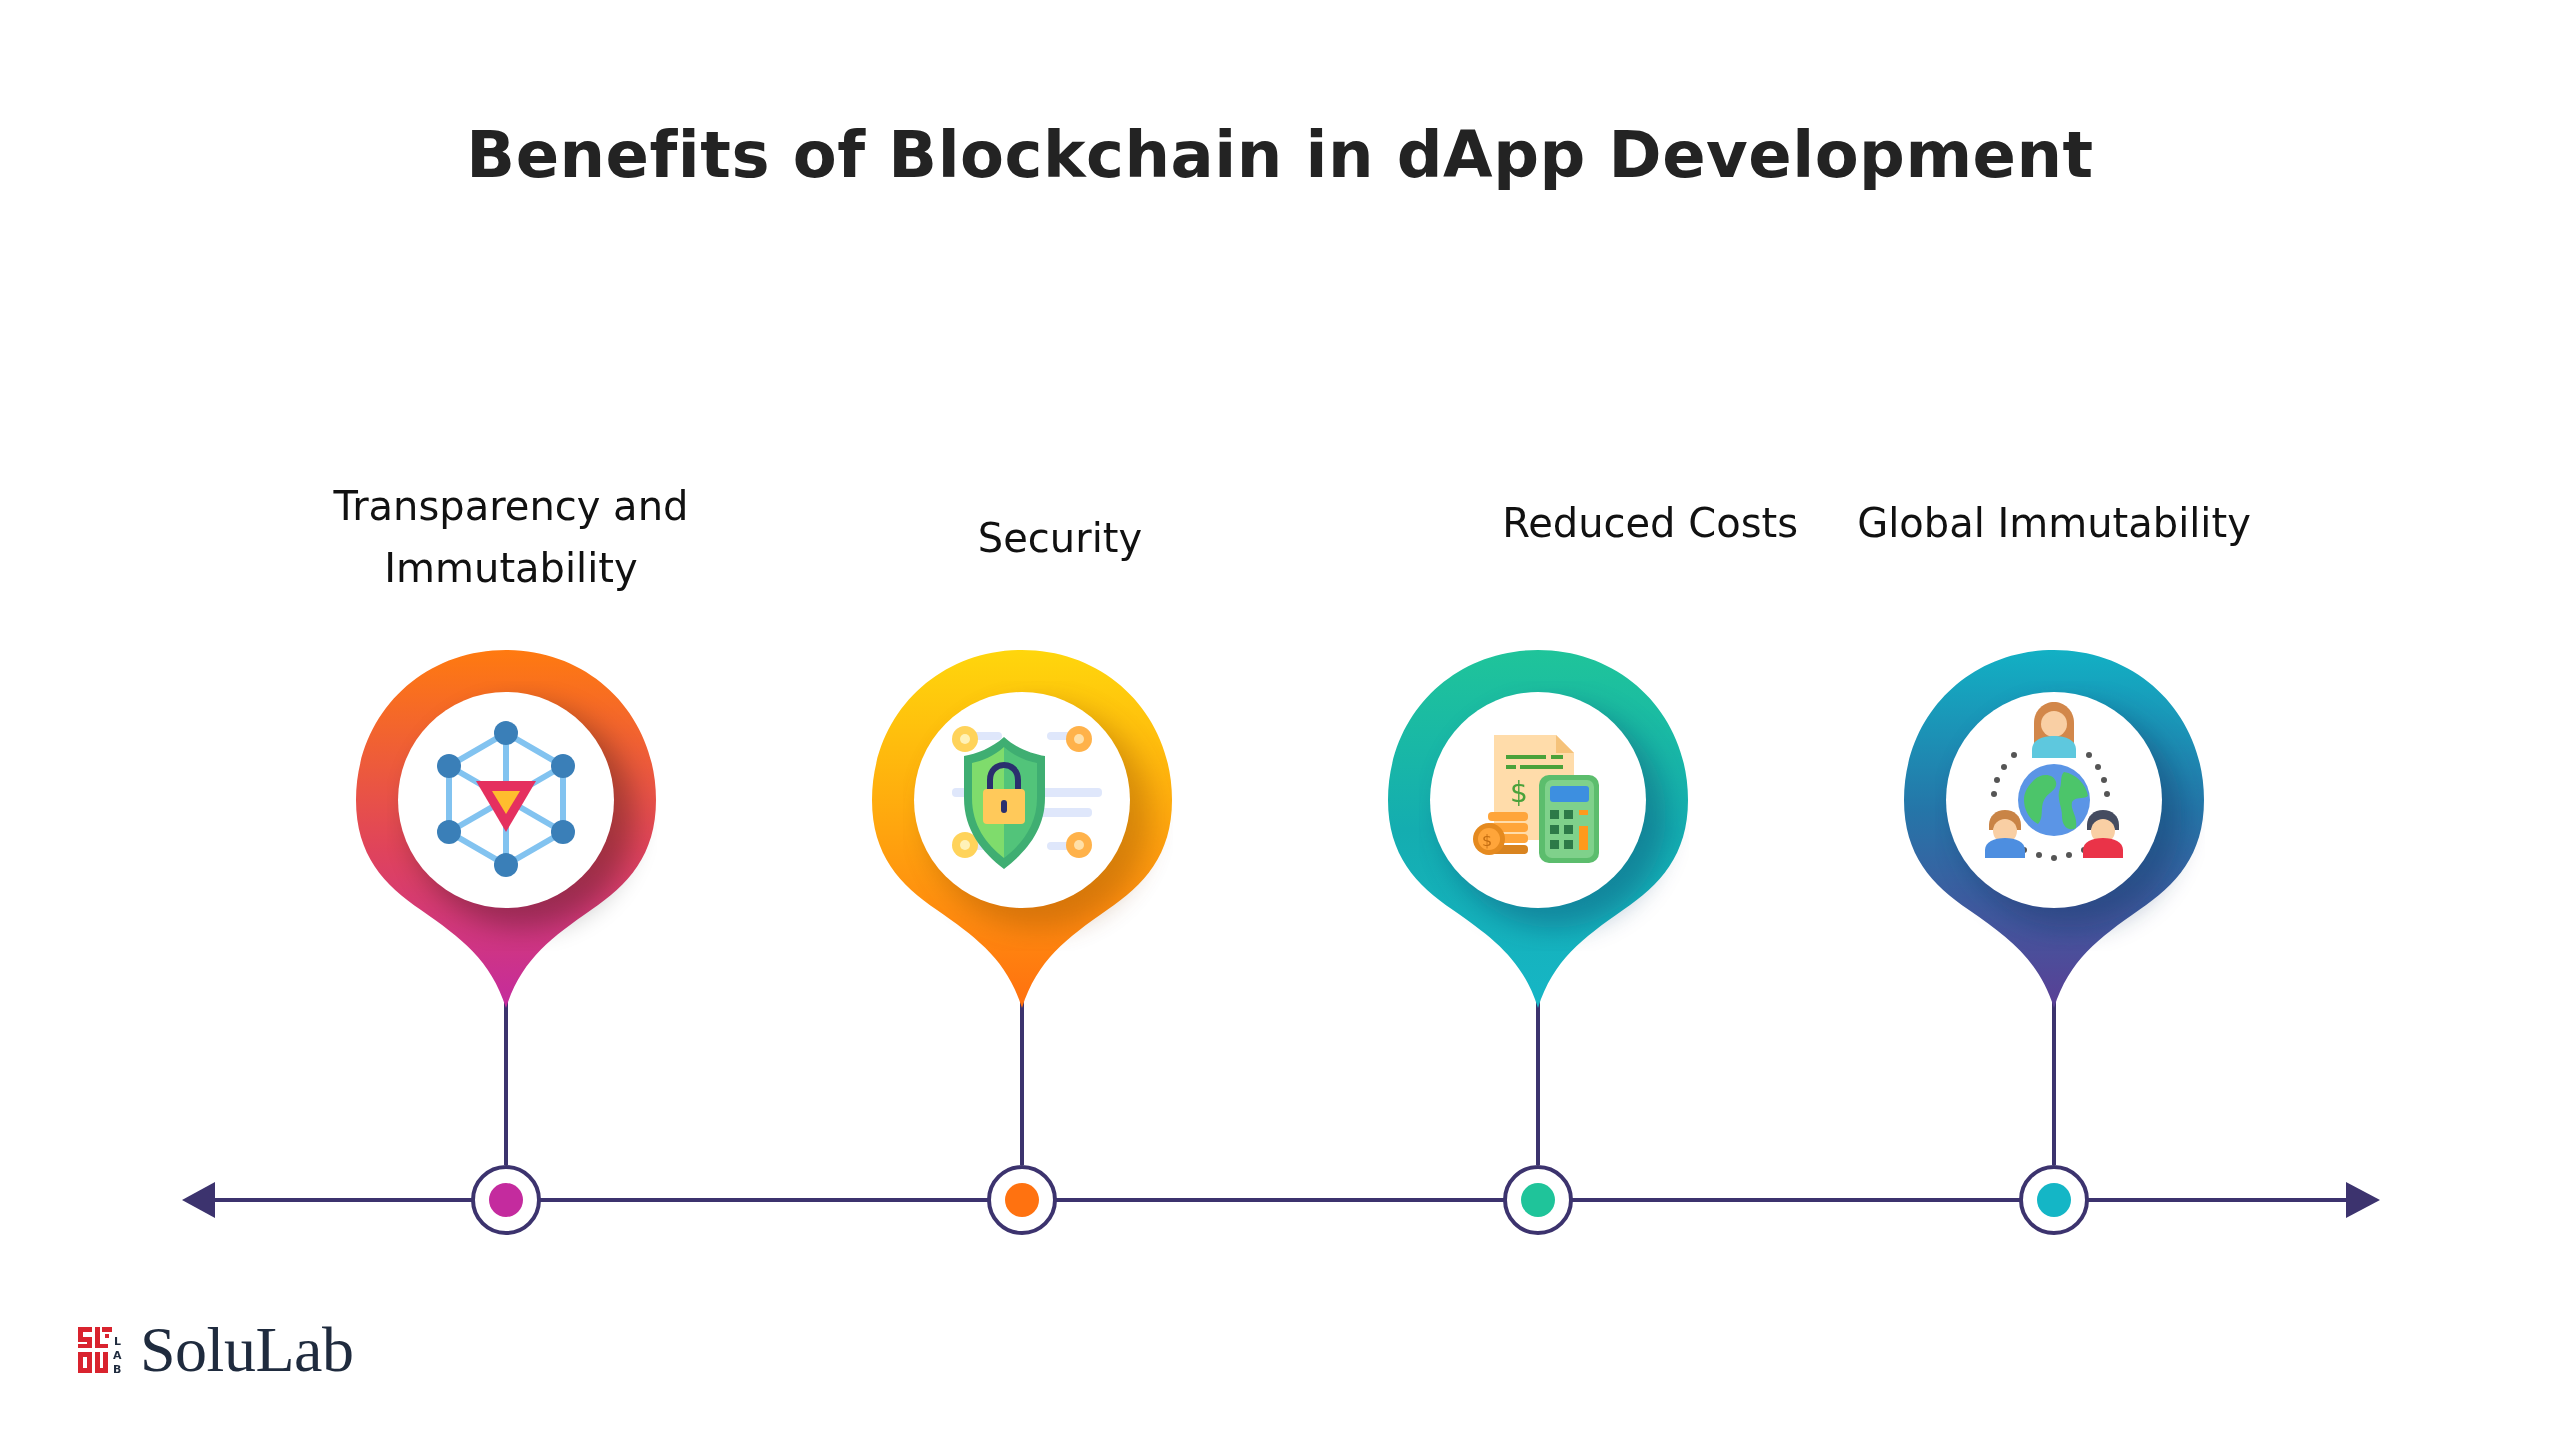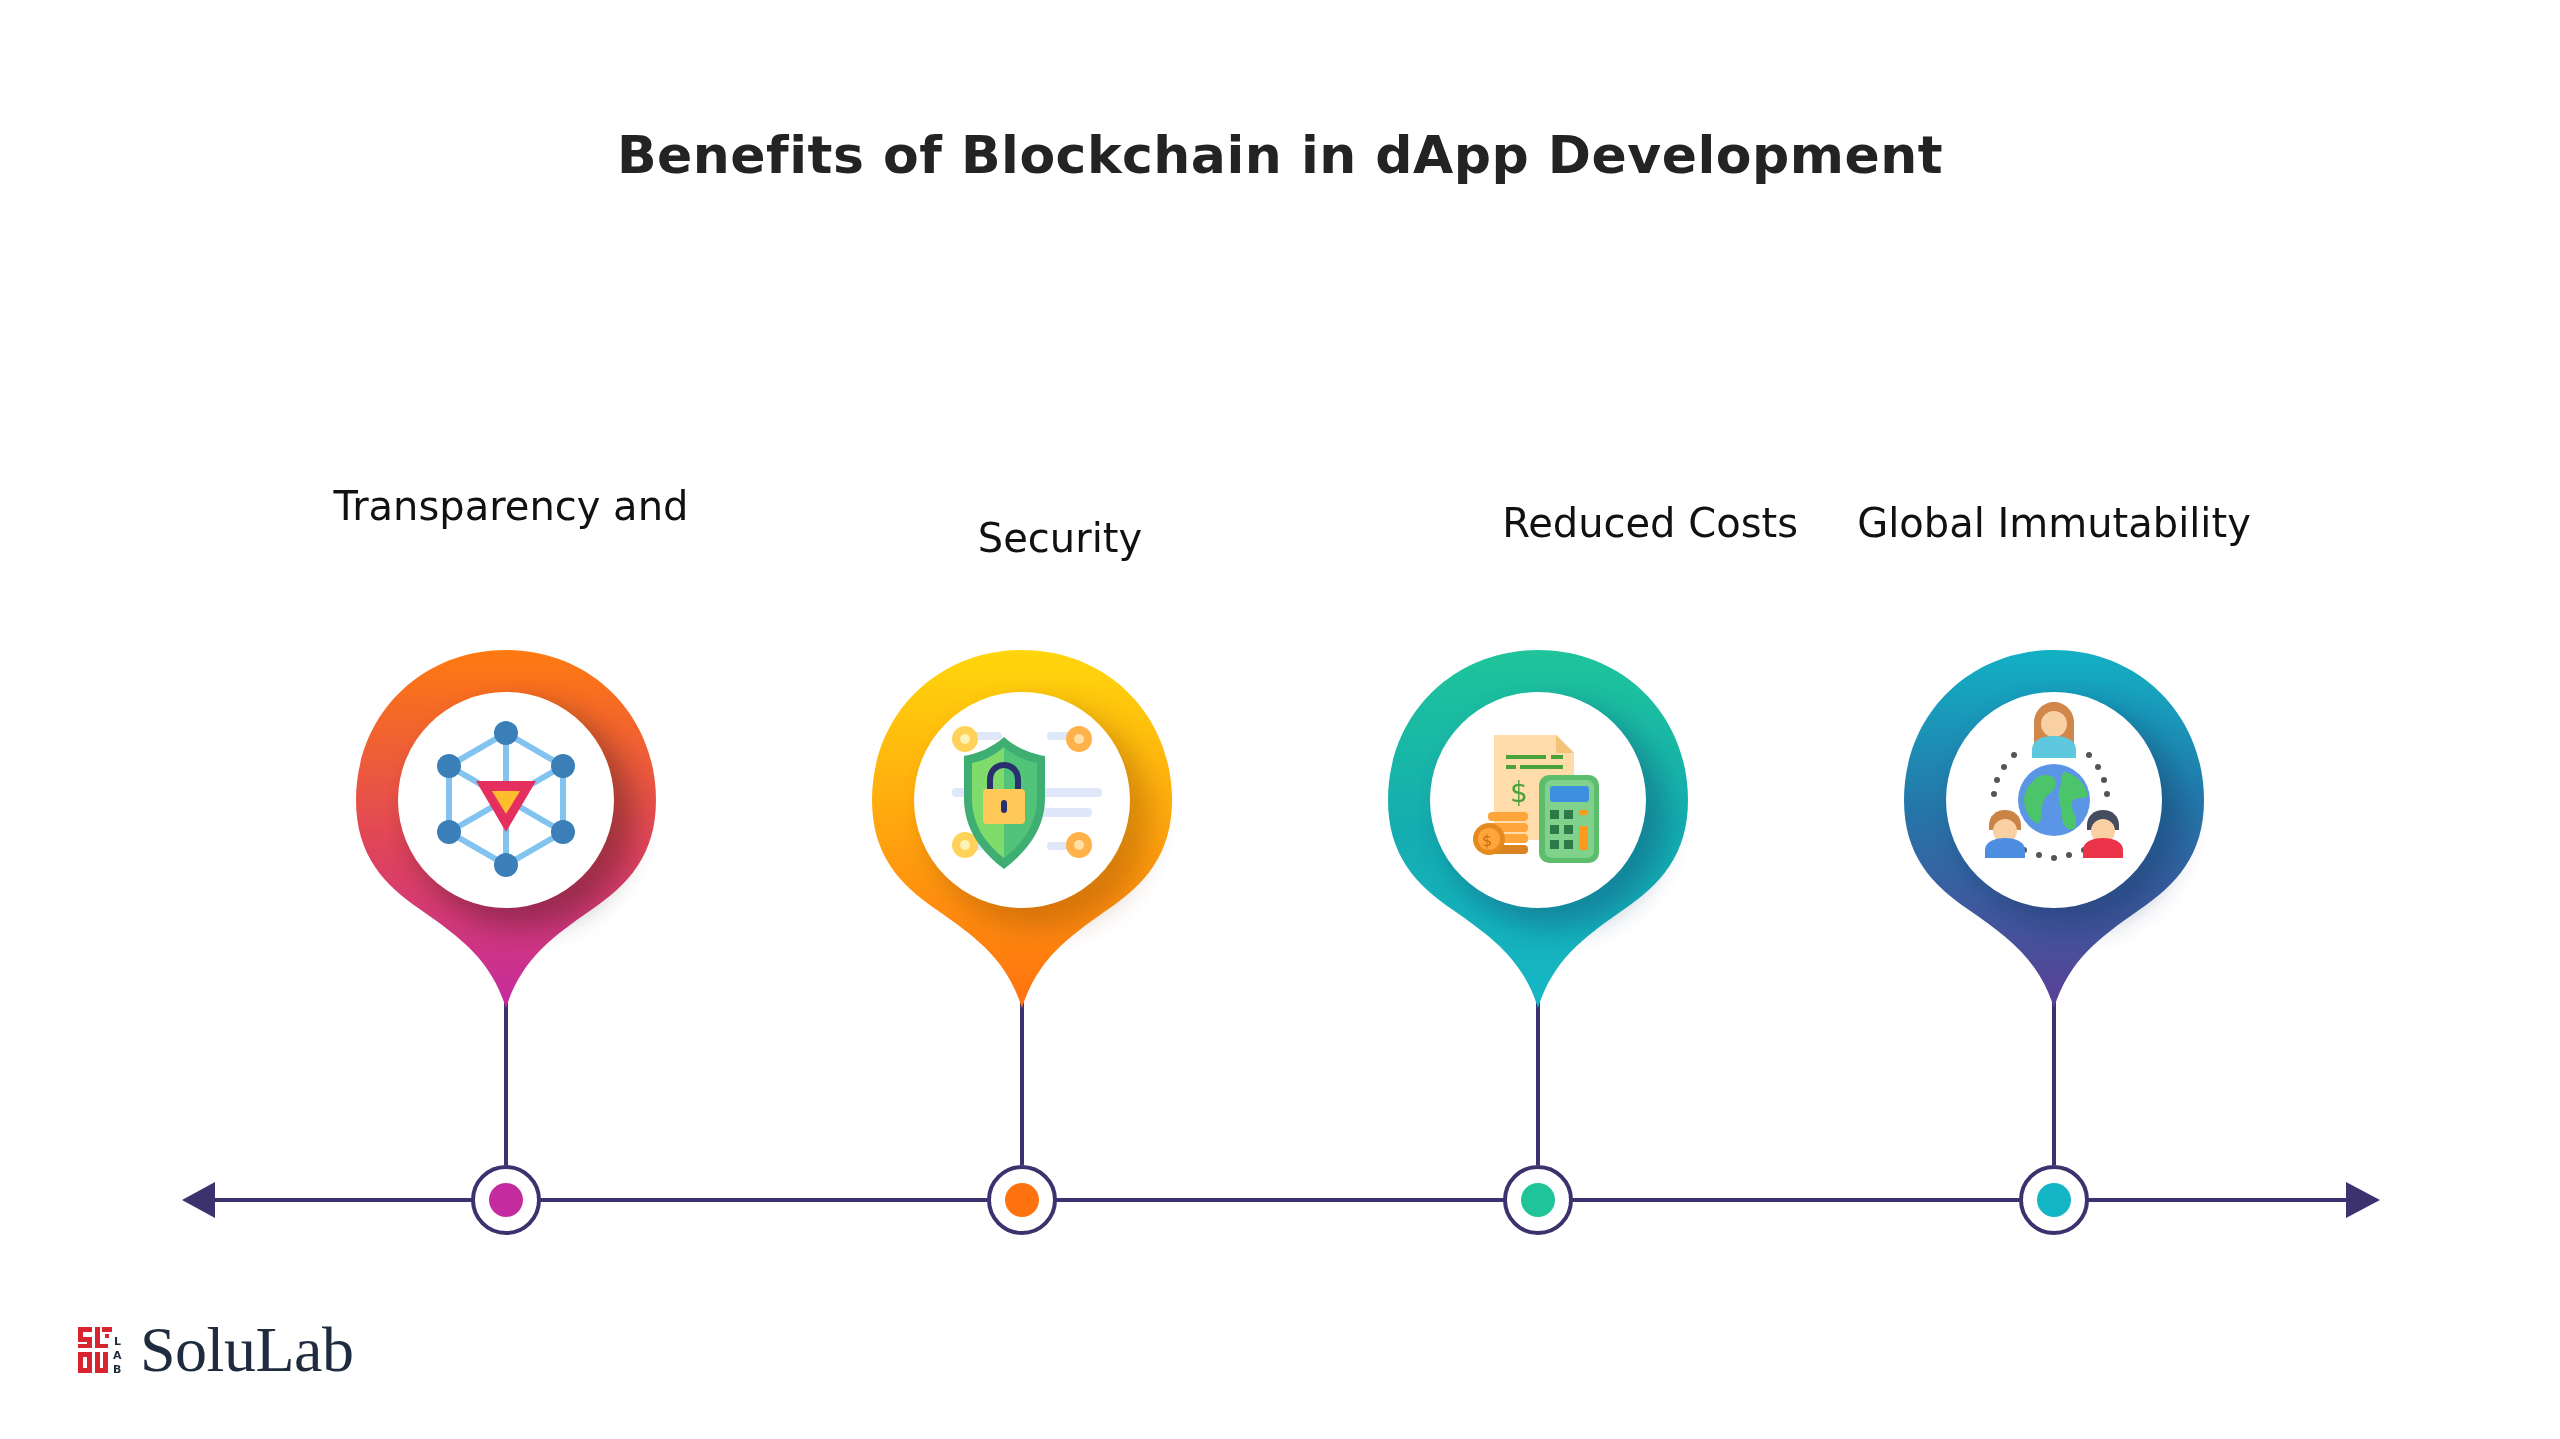--- a/index.html
+++ b/index.html
@@ -1,19 +1,19 @@
 <!DOCTYPE html>
 <html><head>
 <meta charset="utf-8">
 <style>
   html, body { margin: 0; padding: 0; background: #ffffff; }
   body { width: 2560px; height: 1439px; position: relative; overflow: hidden; font-family: "Liberation Sans", "DejaVu Sans", sans-serif; }
   .title {
     position: absolute; left: 0; top: 100px; width: 2560px; text-align: center;
-    font-family: "DejaVu Sans", sans-serif; font-weight: bold; font-size: 52px;
+    font-family: "DejaVu Sans", sans-serif; font-weight: bold; font-size: 64px;
     color: #232323; letter-spacing: 0.5px; line-height: 110px;
   }
   .label {
     position: absolute; width: 520px; text-align: center;
     font-family: "DejaVu Sans", sans-serif; font-size: 40px; color: #111;
     line-height: 62px;
   }
   .pin { position: absolute; width: 340px; height: 400px; }
   .pin svg { display: block; overflow: visible; }
   .stem { position: absolute; width: 4px; background: #3c336e; }
@@ -23,20 +23,21 @@
   .logo { position: absolute; left: 78px; top: 1318px; display: flex; align-items: center; }
   .logo-text { font-family: Liberation Serif, serif; font-size: 64px; color: #1f2b3e; margin-left: 14px; line-height: 64px; letter-spacing: -0.5px; }
 </style>
 </head>
 <body>
 
 <div class="title">Benefits of Blockchain in dApp Development</div>
 
 <div class="label" style="left:251px; top:475px;">
   <div>Transparency and</div>
+  <div>Immutability</div>
 </div>
 <div class="label" style="left:800px; top:507px;">
   <div>Security</div>
 </div>
 <div class="label" style="left:1278px; top:492px;text-align:right;">
   <div>Reduced Costs</div>
 </div>
 <div class="label" style="left:1794px; top:492px;">
   <div>Global Immutability</div>
 </div>

